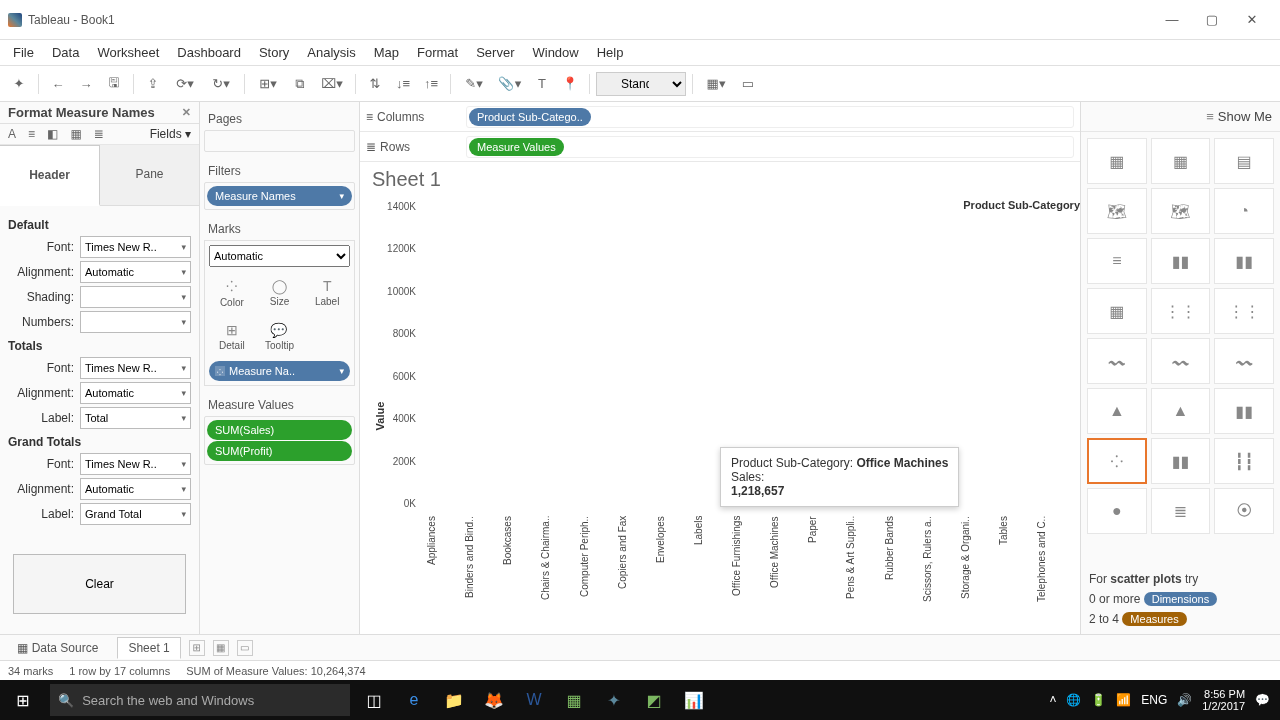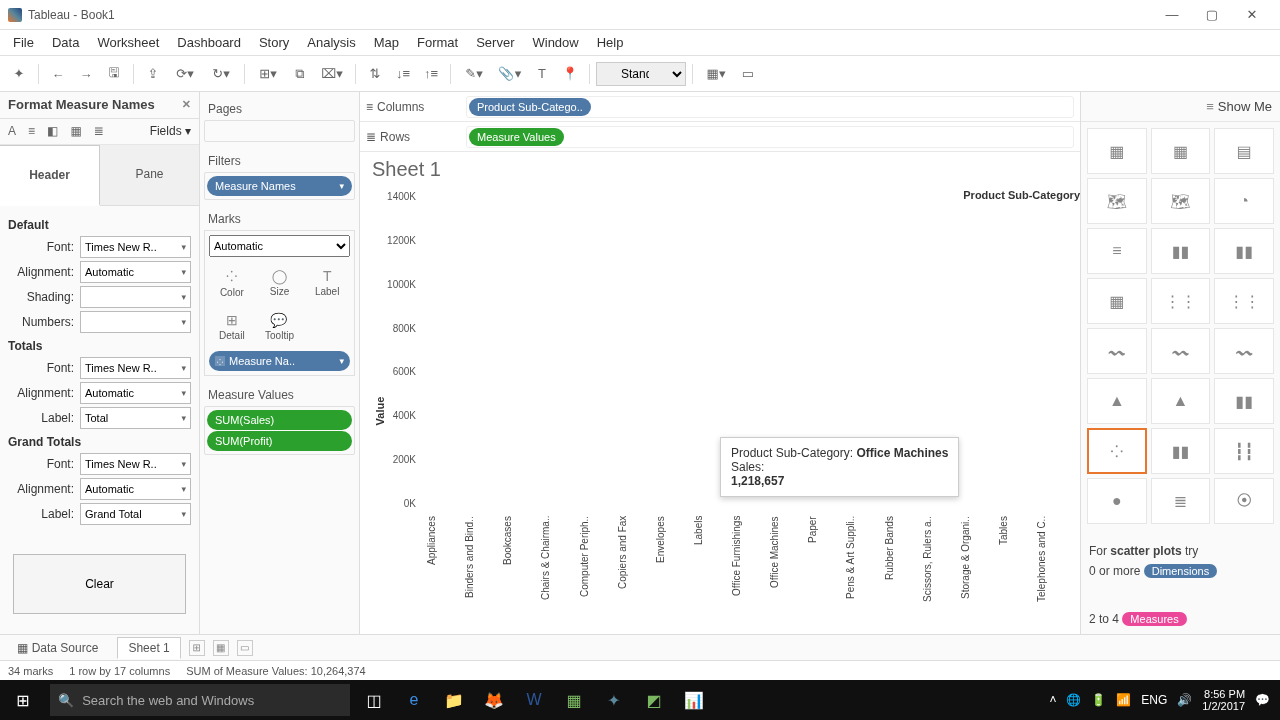--- a/index.html
+++ b/index.html
@@ -1,19 +1,19 @@
 <!DOCTYPE html>
 <html><head>
 <meta charset="utf-8">
 <style>
 * { box-sizing: border-box; margin: 0; padding: 0; font-family: 'Segoe UI', Tahoma, sans-serif; }
 body { width: 1280px; height: 720px; overflow: hidden; background: #fff; font-size: 12px; display: flex; flex-direction: column; }
 
 
-.titlebar { height: 30px; background: #fff; border-bottom: 1px solid #e0e0e0; display: flex; align-items: center; padding: 0 8px; }
+.titlebar { height: 40px; background: #fff; border-bottom: 1px solid #e0e0e0; display: flex; align-items: center; padding: 0 8px; }
 .titlebar .logo { width: 14px; height: 14px; margin-right: 6px; background: linear-gradient(45deg,#e8762c,#5b879b,#1f457e); border-radius: 2px; }
 .titlebar .title { flex: 1; font-size: 12px; color: #555; }
 .titlebar .winbtn { width: 40px; height: 28px; display: flex; align-items: center; justify-content: center; color: #555; font-size: 13px; }
 
 
 .menubar { height: 26px; display: flex; align-items: center; padding: 0 4px; border-bottom: 1px solid #e0e0e0; }
 .menubar .item { padding: 4px 9px; color: #333; font-size: 13px; }
 
 
 .toolbar { height: 36px; display: flex; align-items: center; padding: 0 6px; gap: 2px; border-bottom: 1px solid #ddd; }
@@ -86,21 +86,21 @@
 
 
 .showme { width: 200px; border-left: 1px solid #ddd; background: #fafafa; display: flex; flex-direction: column;}
 .showme-hdr { height: 30px; display: flex; align-items: center; justify-content: flex-end; padding: 0 8px; gap: 4px; border-bottom: 1px solid #e6e6e6; font-size: 13px; color: #444;}
 .showme-hdr .burger { color: #888; }
 .sm-grid { flex: 1; display: grid; grid-template-columns: repeat(3, 1fr); grid-auto-rows: 46px; gap: 4px; padding: 6px;}
 .sm-cell { border: 1px solid #e6e6e6; background: #fff; display: flex; align-items: center; justify-content: center; font-size: 16px; color: #888;}
 .sm-cell.sel { border: 2px solid #e8762c; }
 .sm-hint { padding: 8px; font-size: 12px; color: #444;}
 .sm-hint .chip { display: inline-block; background: #4e79a7; color: #fff; border-radius: 9px; padding: 1px 8px; font-size: 11px;}
-.sm-hint .chip.green { background: #ec4899; margin-top: 28px; }
+.sm-hint .chip.green { background: #a16207; }
 
 
 .sheettabs { height: 26px; border-top: 1px solid #ddd; display: flex; align-items: center; padding: 0 6px; gap: 8px; background: #fafafa;}
 .sheettabs .stab { padding: 3px 10px; font-size: 12px; color: #555; border: 1px solid transparent;}
 .sheettabs .stab.active { background: #fff; border: 1px solid #ccc; border-bottom: 1px solid #fff;}
 .sheettabs .sq { width: 16px; height: 16px; border: 1px solid #ccc; display: flex; align-items: center; justify-content: center; font-size: 10px; color: #888;}
 
 
 .status { height: 20px; border-top: 1px solid #ddd; display: flex; align-items: center; padding: 0 8px; font-size: 11px; color: #555; gap: 16px;}
 

